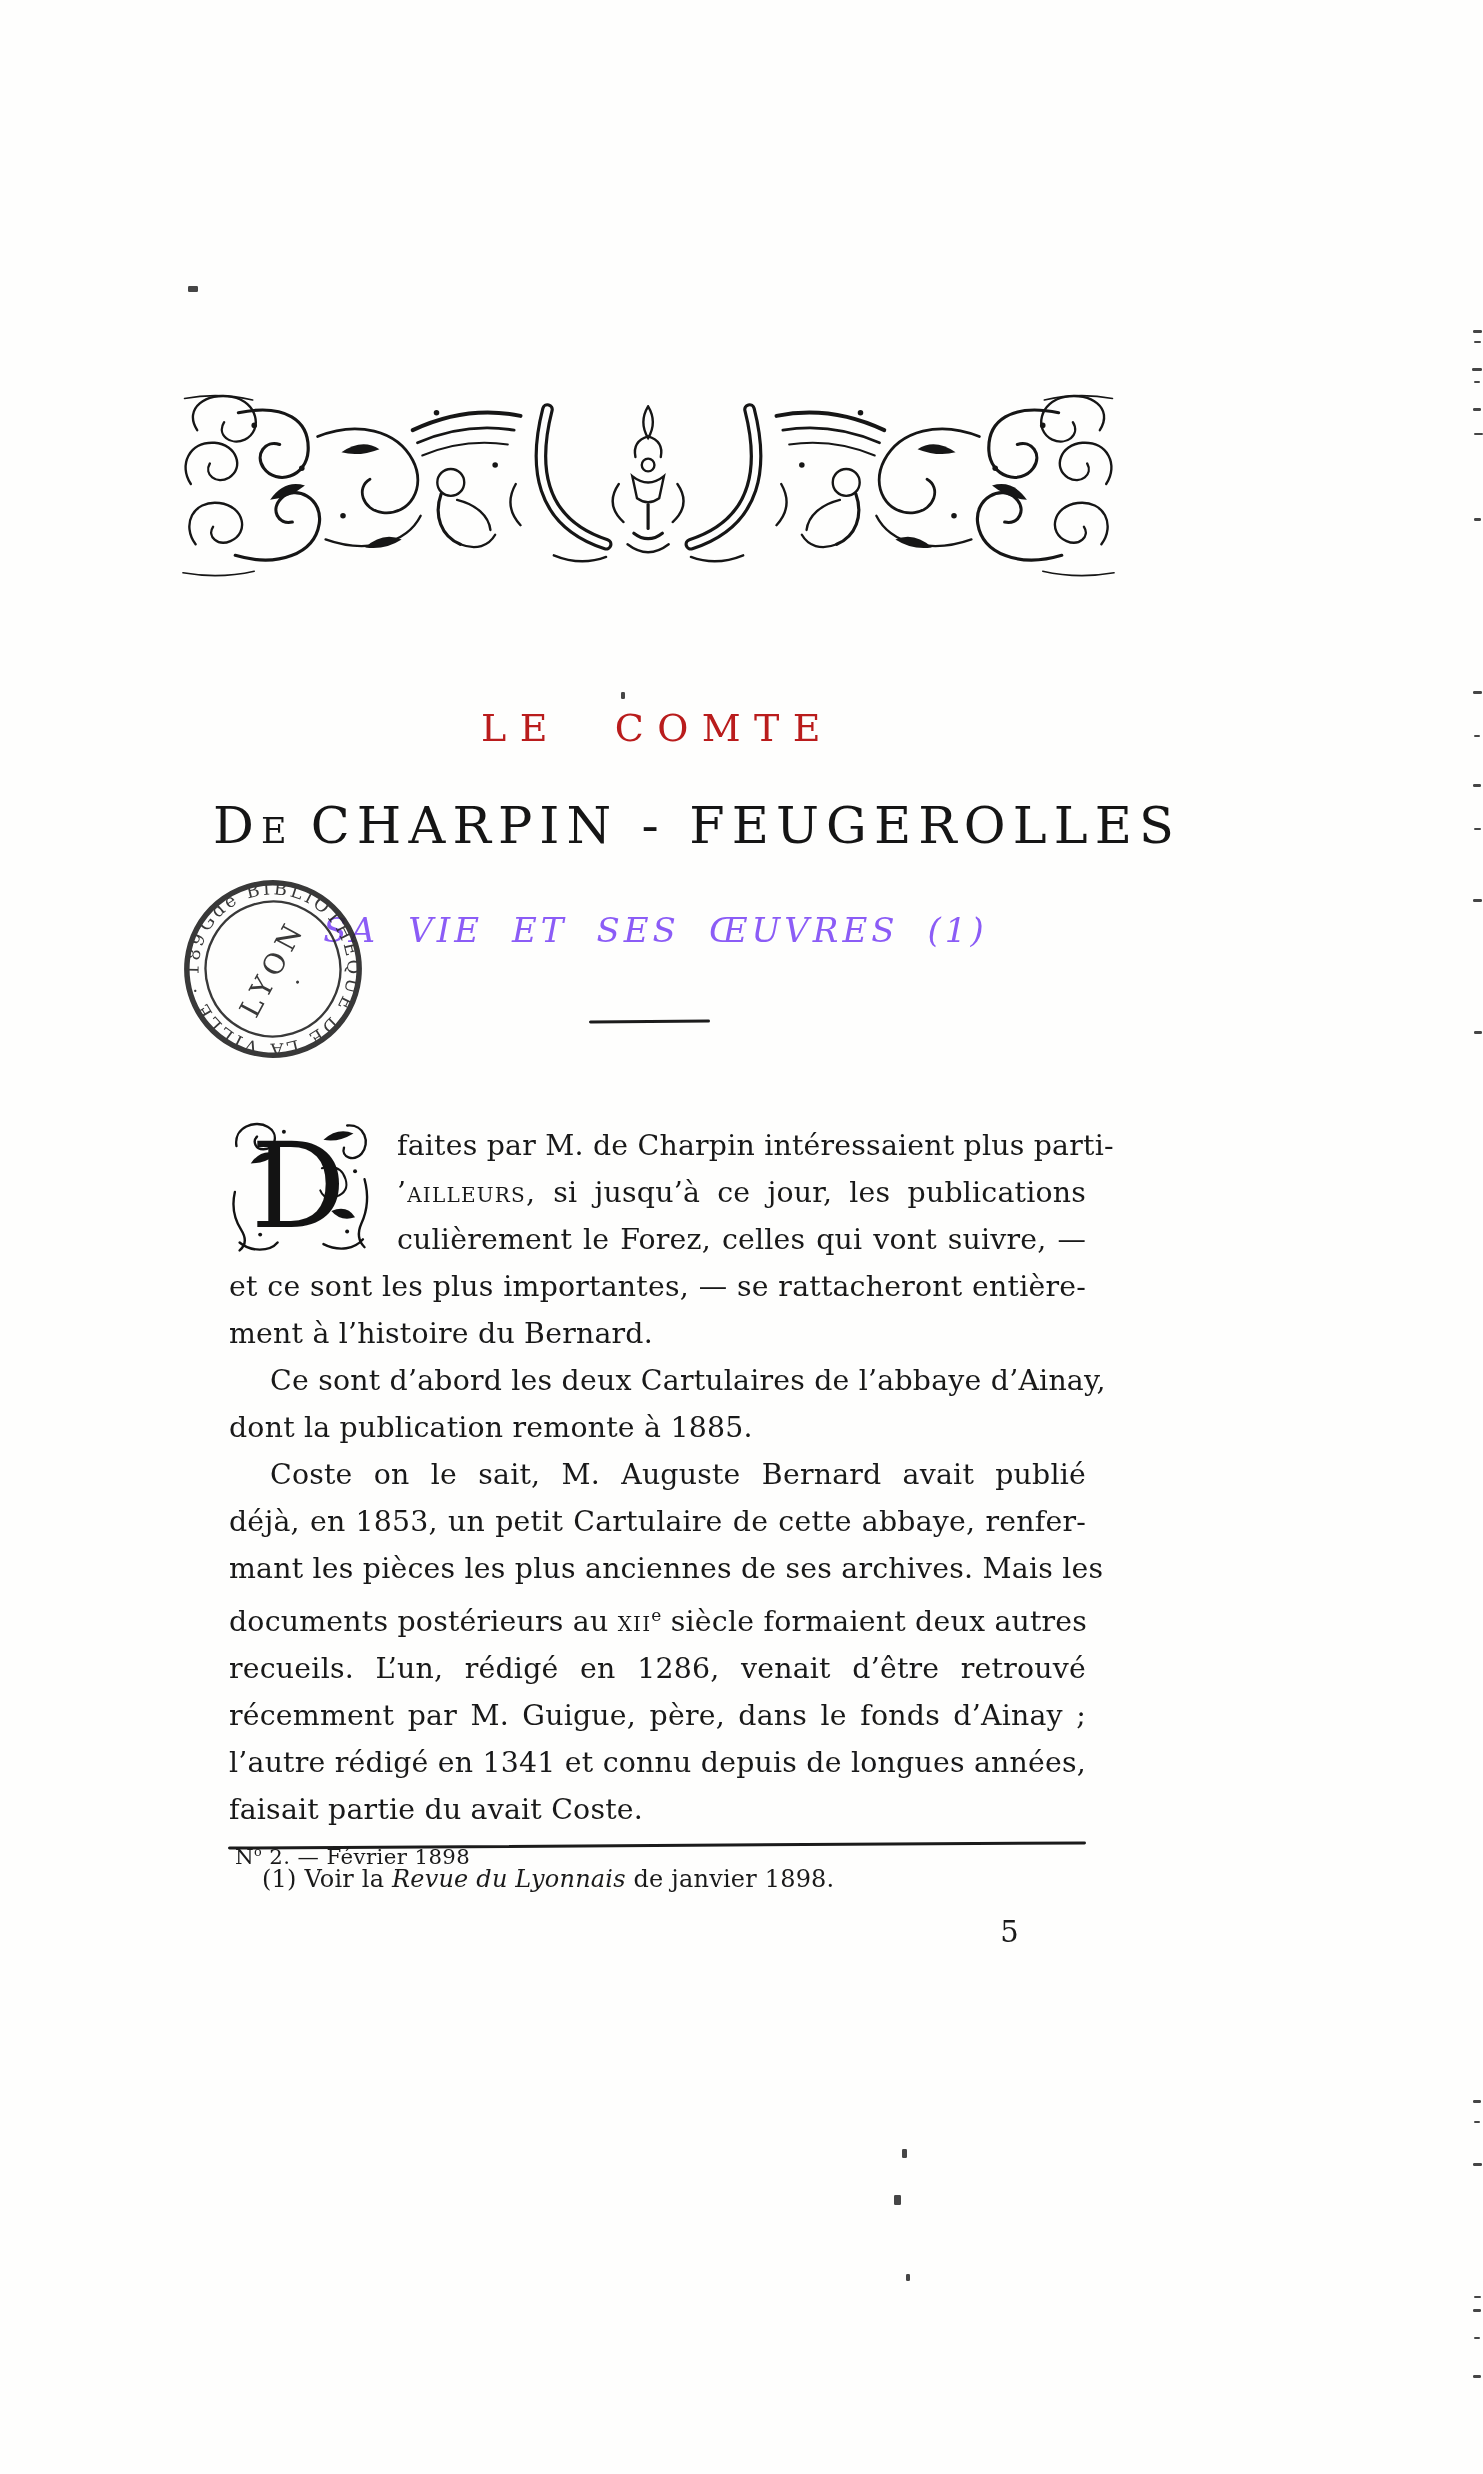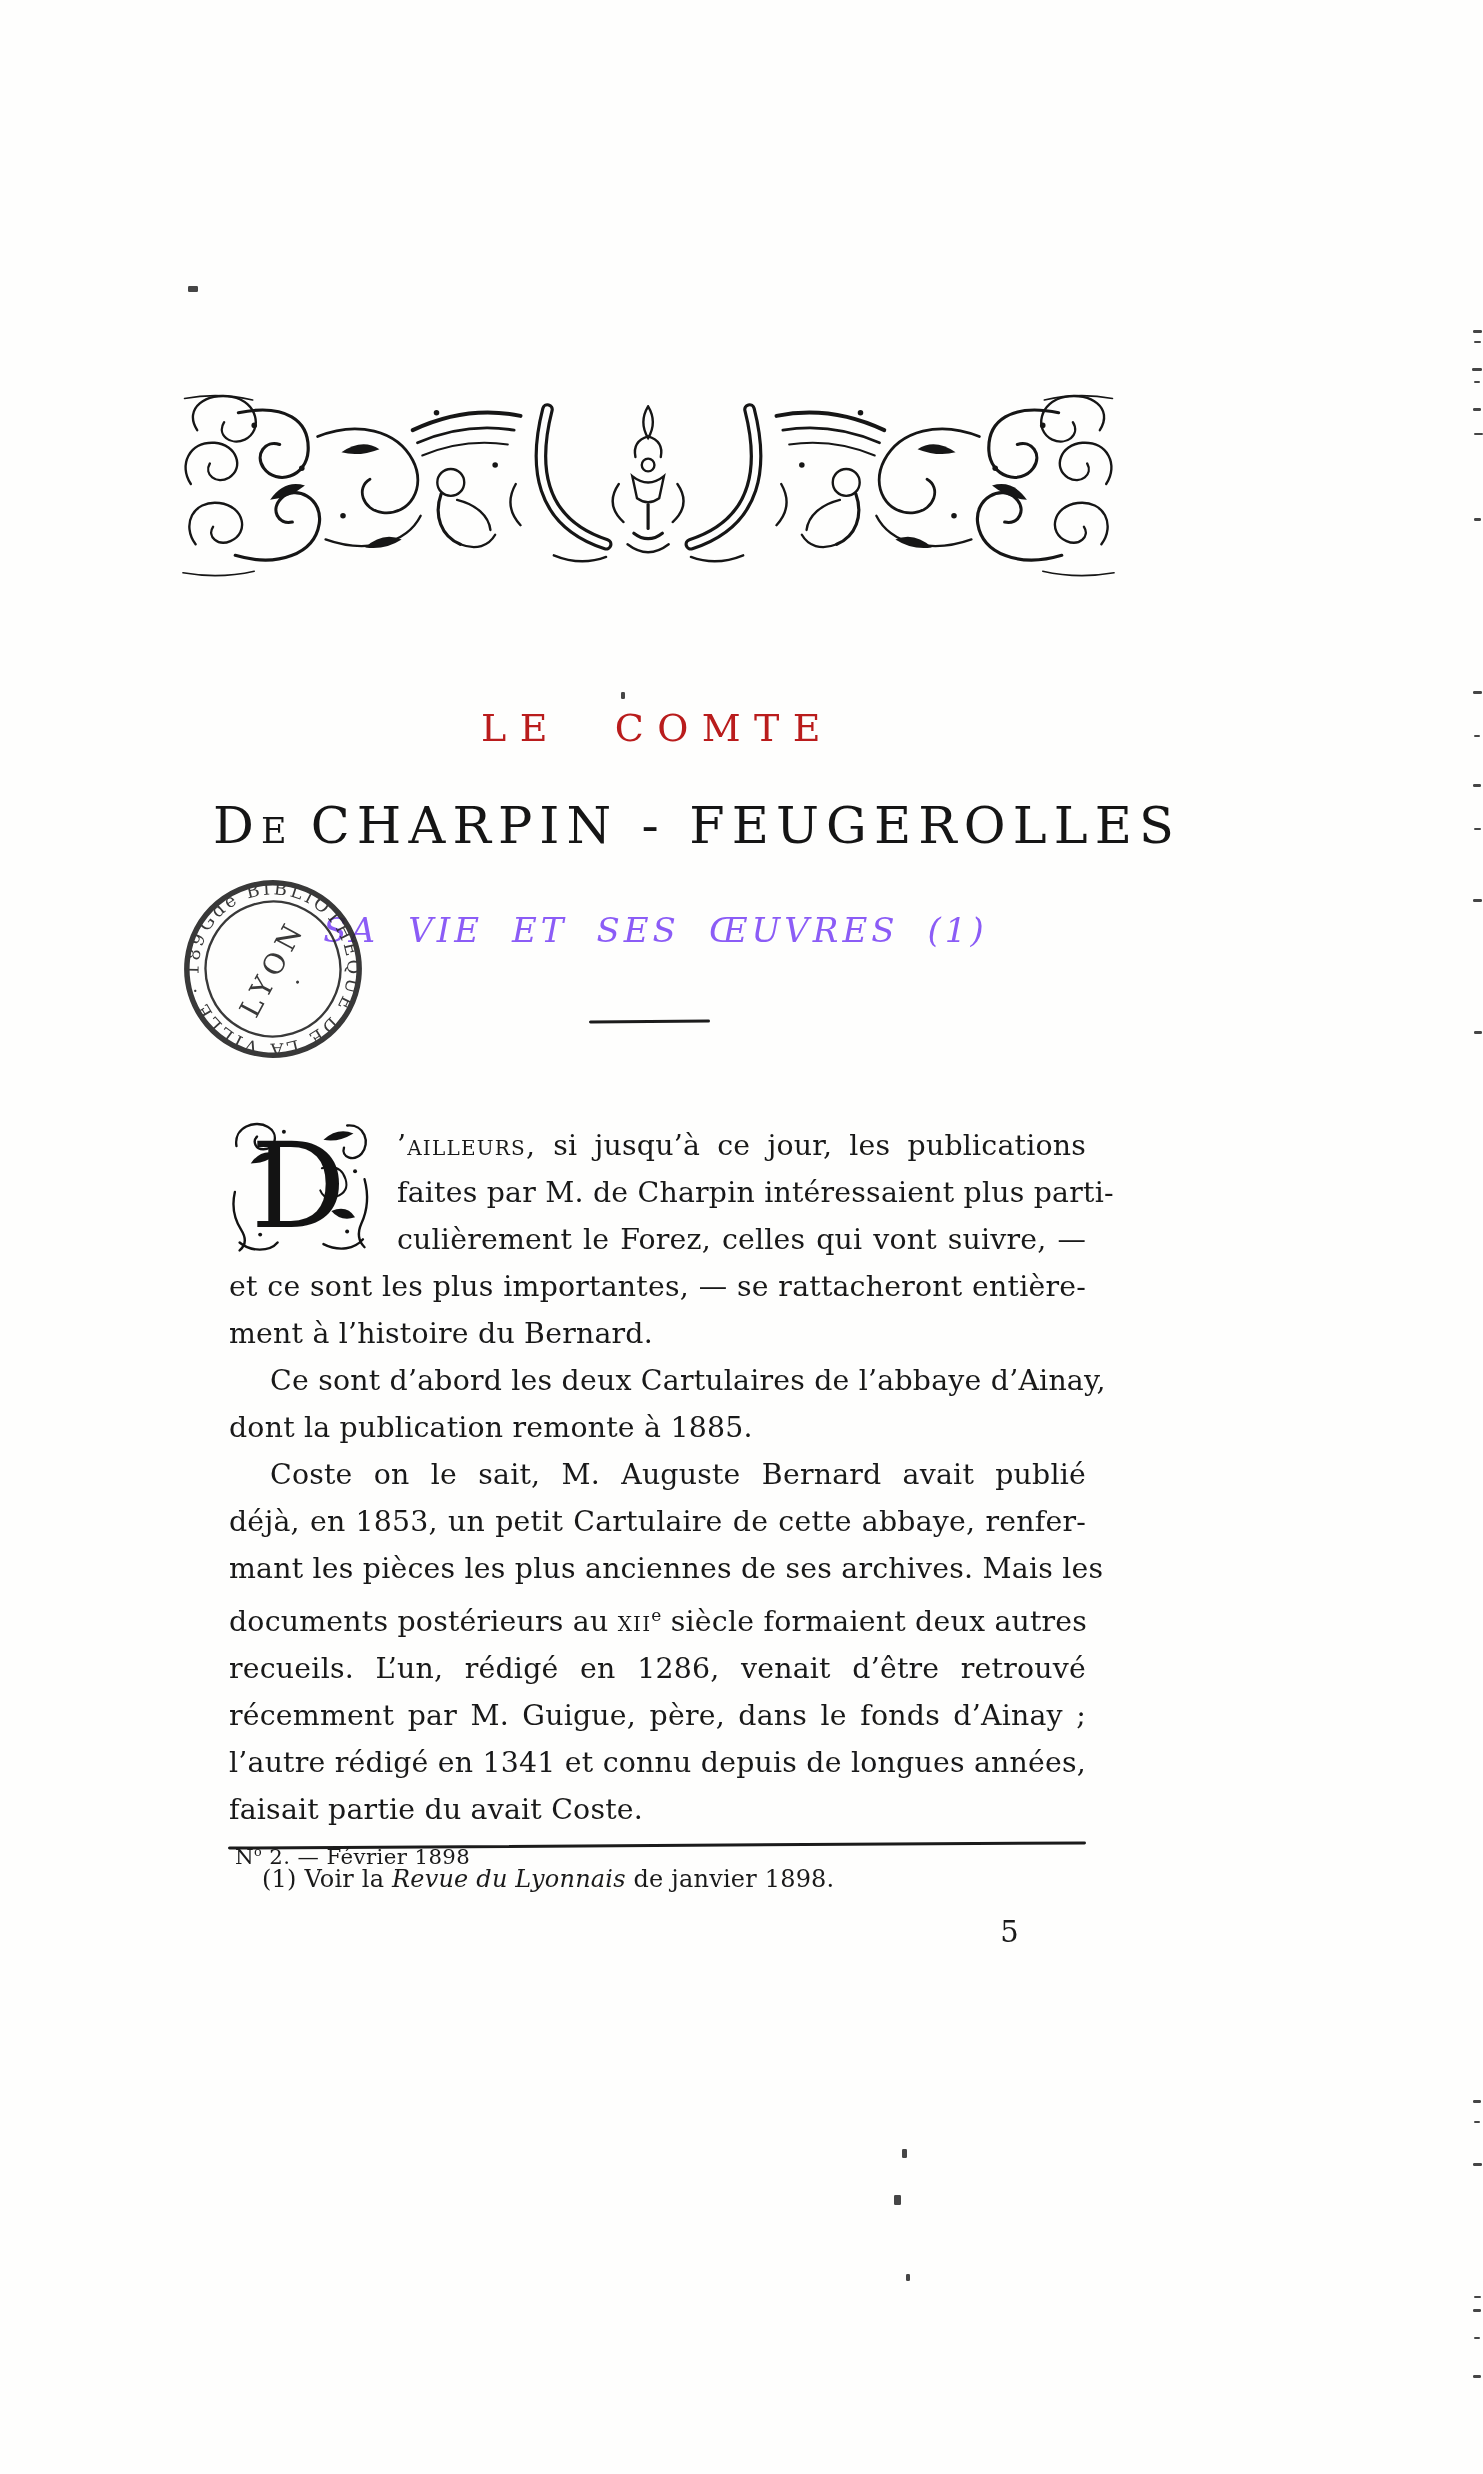--- a/index.html
+++ b/index.html
@@ -157,22 +157,22 @@
       <path d="M130,120 q20,-8 30,8 q-18,6 -30,-8" fill="#131313" stroke="none"></path>
       <circle cx="70" cy="20" r="2.5" fill="#131313" stroke="none"></circle>
       <circle cx="160" cy="70" r="2.5" fill="#131313" stroke="none"></circle>
       <circle cx="40" cy="150" r="2.5" fill="#131313" stroke="none"></circle>
       <circle cx="150" cy="146" r="2.5" fill="#131313" stroke="none"></circle>
     </g>
     <text x="28" y="140" font-family="DejaVu Serif, serif" font-size="150" fill="#131313">D</text>
   </svg>
 
   <div class="body-text" id="body-text">
+      <div class="line wrapped">faites par M. de Charpin intéressaient plus parti-</div>
       <div class="line wrapped"><span class="sc">’ailleurs,</span><span class="n"> si jusqu’à ce jour, les publications</span></div>
-      <div class="line wrapped">faites par M. de Charpin intéressaient plus parti-</div>
       <div class="line wrapped">culièrement le Forez, celles qui vont suivre, —</div>
       <div class="line">et ce sont les plus importantes, — se rattacheront entière-</div>
       <div class="line last">ment à l’histoire du Bernard.</div>
       <div class="line first">Ce sont d’abord les deux Cartulaires de l’abbaye d’Ainay,</div>
       <div class="line last">dont la publication remonte à 1885.</div>
       <div class="line first">Coste on le sait, M. Auguste Bernard avait publié</div>
       <div class="line">déjà, en 1853, un petit Cartulaire de cette abbaye, renfer-</div>
       <div class="line">mant les pièces les plus anciennes de ses archives. Mais les</div>
       <div class="line"><span class="n">documents postérieurs au </span><span class="sc">xii</span><span class="sup">e</span><span class="n"> siècle formaient deux autres</span></div>
       <div class="line">recueils. L’un, rédigé en 1286, venait d’être retrouvé</div>

